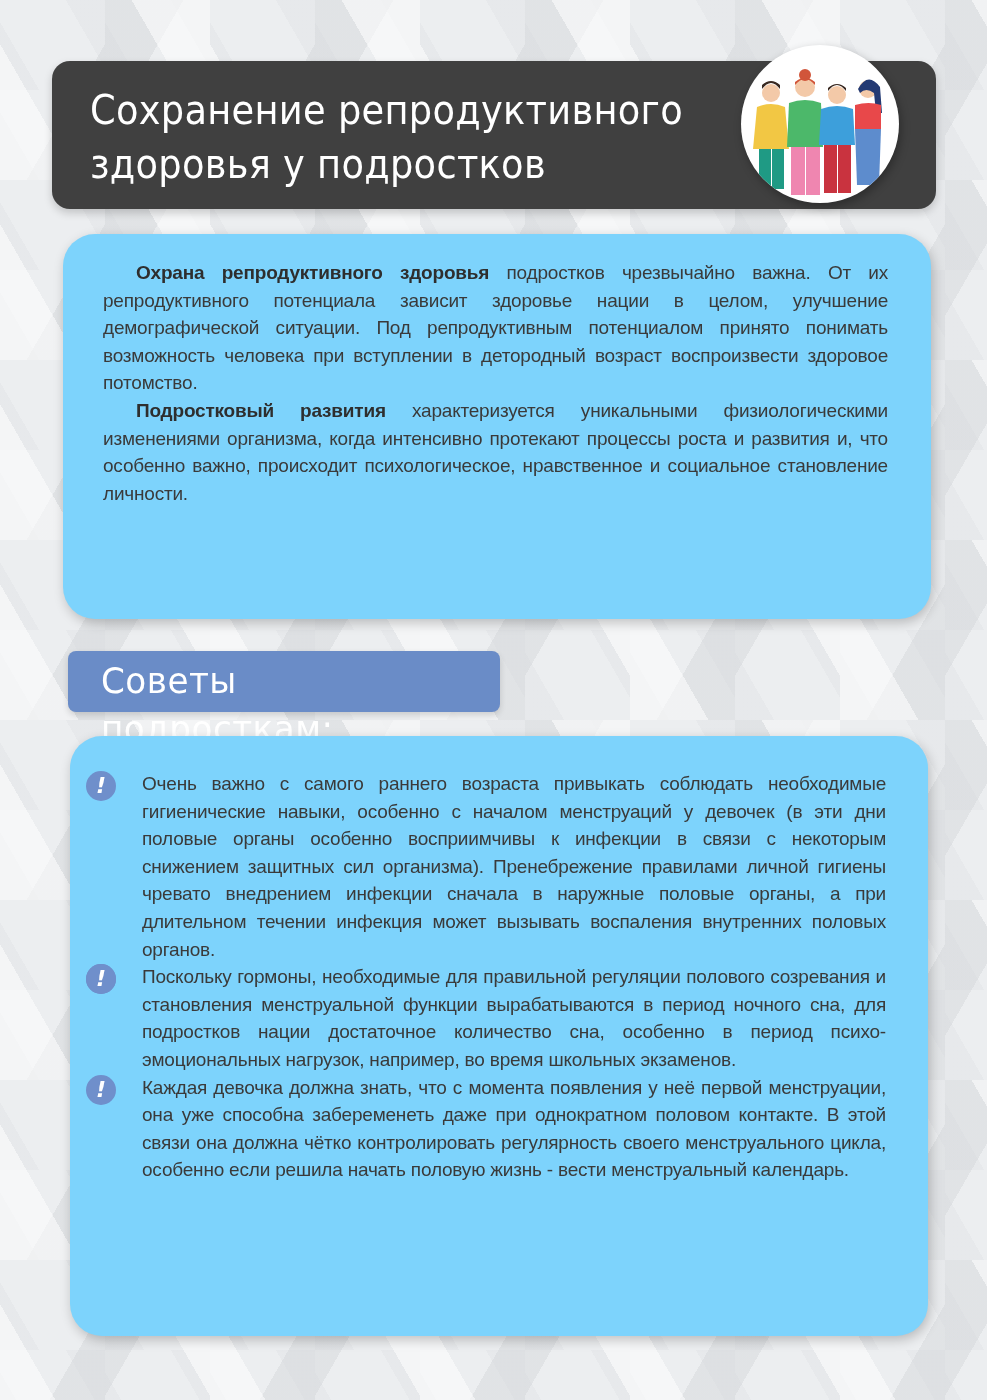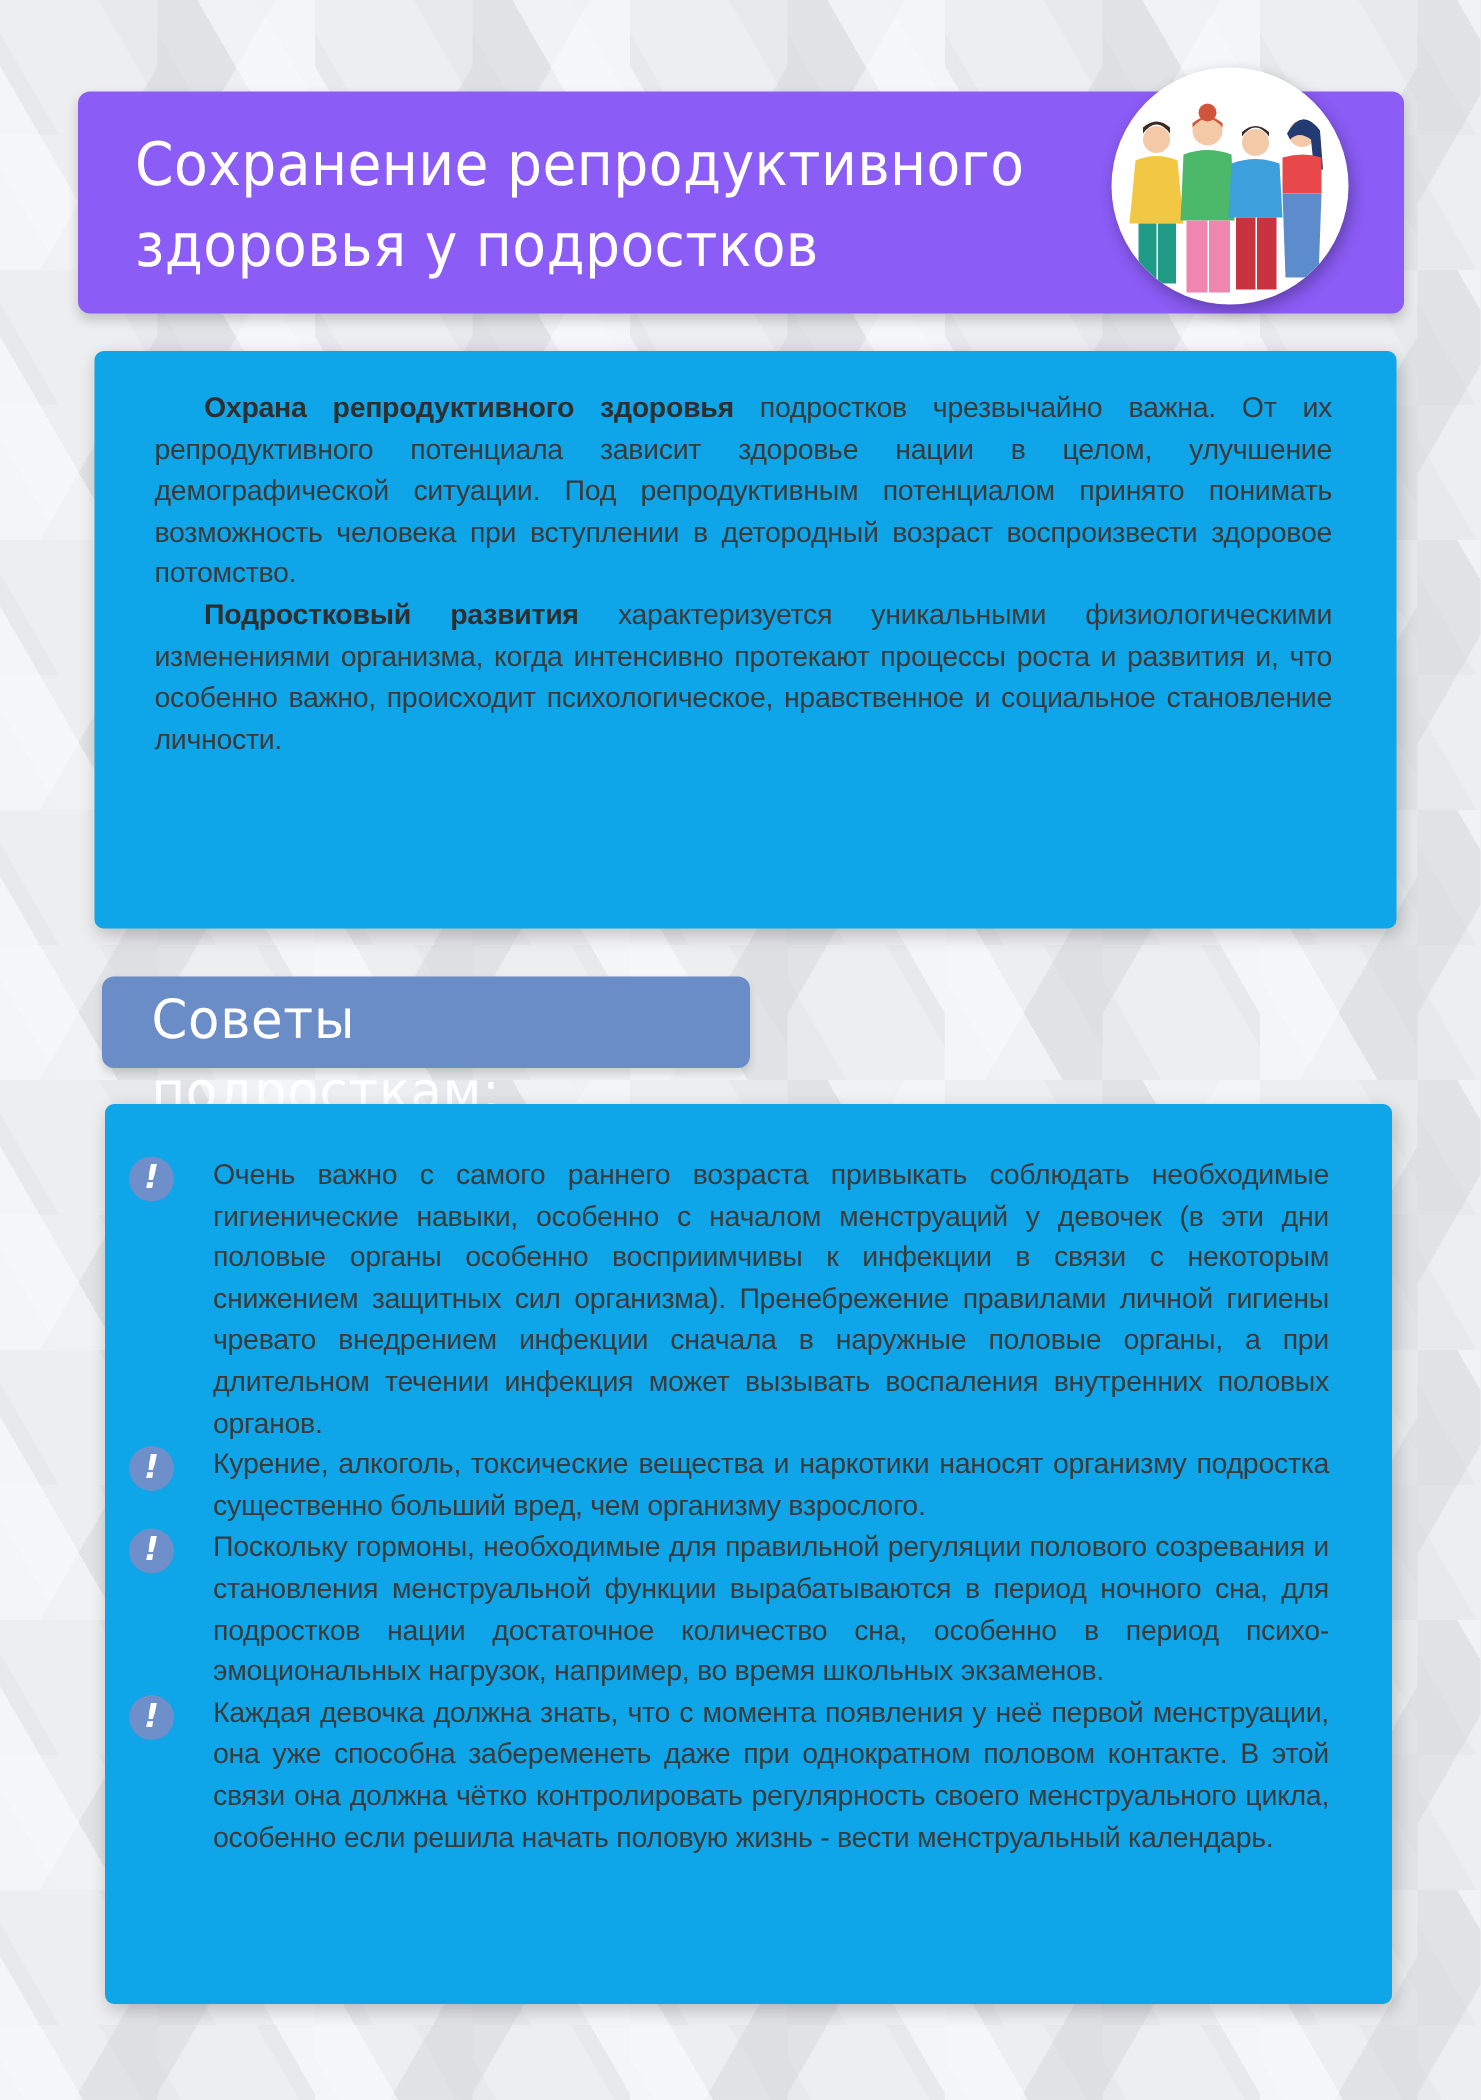--- a/index.html
+++ b/index.html
@@ -13,22 +13,22 @@
       linear-gradient(120deg, rgba(210,213,216,0.45) 25%, transparent 25%, transparent 75%, rgba(210,213,216,0.45) 75%),
       linear-gradient(60deg, rgba(225,227,230,0.5) 25%, transparent 25%, transparent 75%, rgba(225,227,230,0.5) 75%);
     background-size: 210px 180px, 210px 180px, 105px 90px;
     background-position: 0 0, 105px 0, 0 0;
   }
 
   .title-banner {
     position: absolute;
     left: 52px; top: 61px;
     width: 884px; height: 148px;
-    background: #8b5cf6;
-    border-radius: 8px;
+    background: #404040;
+    border-radius: 18px;
     box-shadow: 0 4px 8px rgba(0,0,0,0.18);
   }
   .title-text {
     position: absolute;
     left: 38px; top: 22px;
     color: #ffffff;
     font-family: "DejaVu Sans", sans-serif;
     font-size: 40px;
     line-height: 54px;
     letter-spacing: 0.3px;
@@ -42,22 +42,22 @@
     left: 741px; top: 45px;
     width: 158px; height: 158px;
     border-radius: 50%;
     background: #ffffff;
     box-shadow: 2px 4px 10px rgba(0,0,0,0.3);
     overflow: hidden;
   }
 
   .card {
     position: absolute;
-    background: #0ea5e9;
-    border-radius: 6px;
+    background: #7dd3fc;
+    border-radius: 32px;
     box-shadow: 2px 4px 12px rgba(0,0,0,0.22);
   }
   .intro-card { left: 63px; top: 234px; width: 868px; height: 385px; }
   .tips-card { left: 70px; top: 736px; width: 858px; height: 600px; }
 
   .body-text {
     font-family: "Liberation Sans", sans-serif;
     font-size: 19px;
     color: #3a3a3a;
     line-height: 27.6px;
@@ -170,21 +170,20 @@
 </div>
 
 <div class="card tips-card">
   <ul class="tips-list body-text">
     <li class="tip">
       <span class="tip-icon">!</span>
       <span>Очень важно с самого раннего возраста привыкать соблюдать необходимые гигиенические навыки, особенно с началом менструаций у девочек (в эти дни половые органы особенно восприимчивы к инфекции в связи с некоторым снижением защитных сил организма). Пренебрежение правилами личной гигиены чревато внедрением инфекции сначала в наружные половые органы, а при длительном течении инфекция может вызывать воспаления внутренних половых органов.</span>
     </li>
     <li class="tip">
       <span class="tip-icon">!</span>
-      <span>Курение, алкоголь, токсические вещества и наркотики наносят организму подростка существенно больший вред, чем организму взрослого.</span>
     </li>
     <li class="tip">
       <span class="tip-icon">!</span>
       <span>Поскольку гормоны, необходимые для правильной регуляции полового созревания и становления менструальной функции вырабатываются в период ночного сна, для подростков нации достаточное количество сна, особенно в период психо-эмоциональных нагрузок, например, во время школьных экзаменов.</span>
     </li>
     <li class="tip">
       <span class="tip-icon">!</span>
       <span>Каждая девочка должна знать, что с момента появления у неё первой менструации, она уже способна забеременеть даже при однократном половом контакте. В этой связи она должна чётко контролировать регулярность своего менструального цикла, особенно если решила начать половую жизнь - вести менструальный календарь.</span>
     </li>
   </ul>

